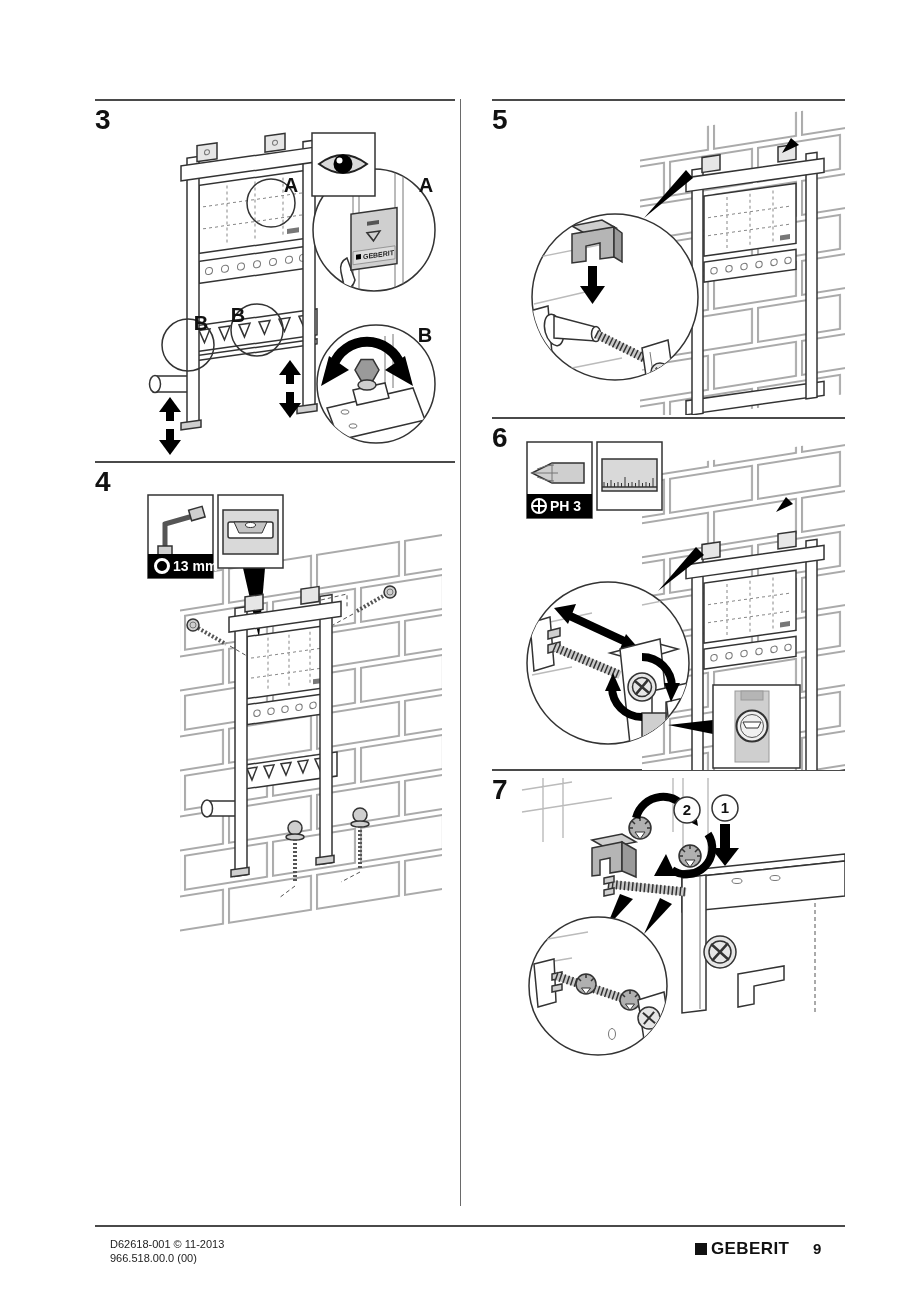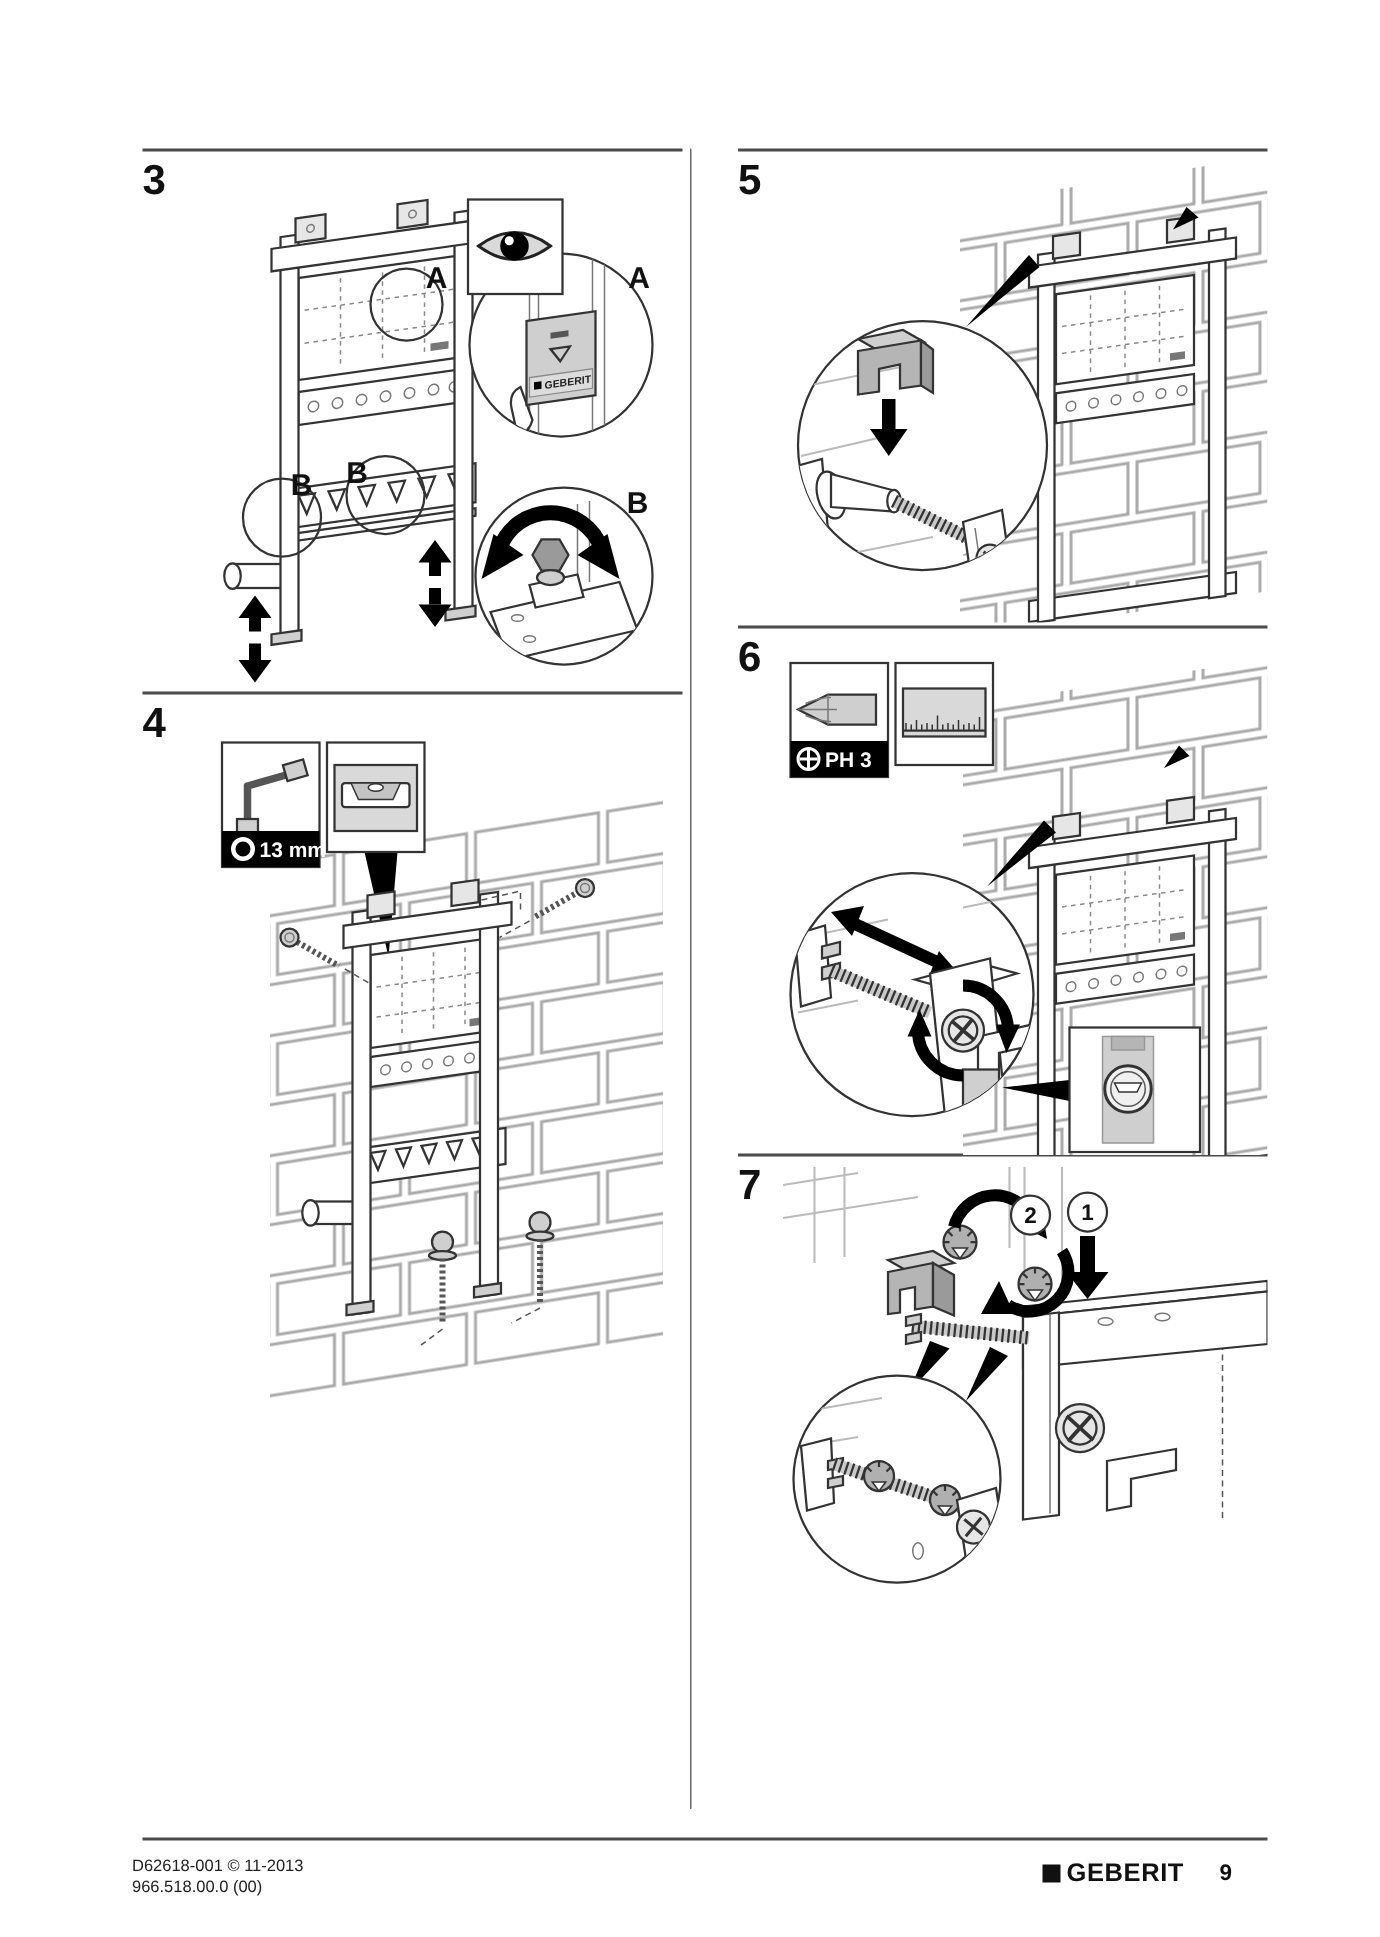--- a/index.html
+++ b/index.html
@@ -555,21 +555,21 @@
         <circle class="og" cx="157" cy="240" r="11"></circle>
         <g transform="rotate(40 157 240)">
             <path d="M157,232 V248 M149,240 H165" stroke="#333" stroke-width="2" fill="none"></path>
           </g>
       </g>
     </g>
   </g>
 </svg>
 
 <div class="rule" style="left:95px;top:1225px;width:750px;"></div>
-<div class="footer-small" style="left:88px;top:1237px;">
+<div class="footer-small" style="left:110px;top:1237px;">
   <div>D62618-001 © 11-2013</div>
   <div>966.518.00.0 (00)</div>
 </div>
 <div class="brand" style="left:695px;top:1239px;">
   <span class="sq"></span>
   <span>GEBERIT</span>
 </div>
 <div class="pageno" style="left:813px;top:1240px;">9</div>
 
 </body></html>

